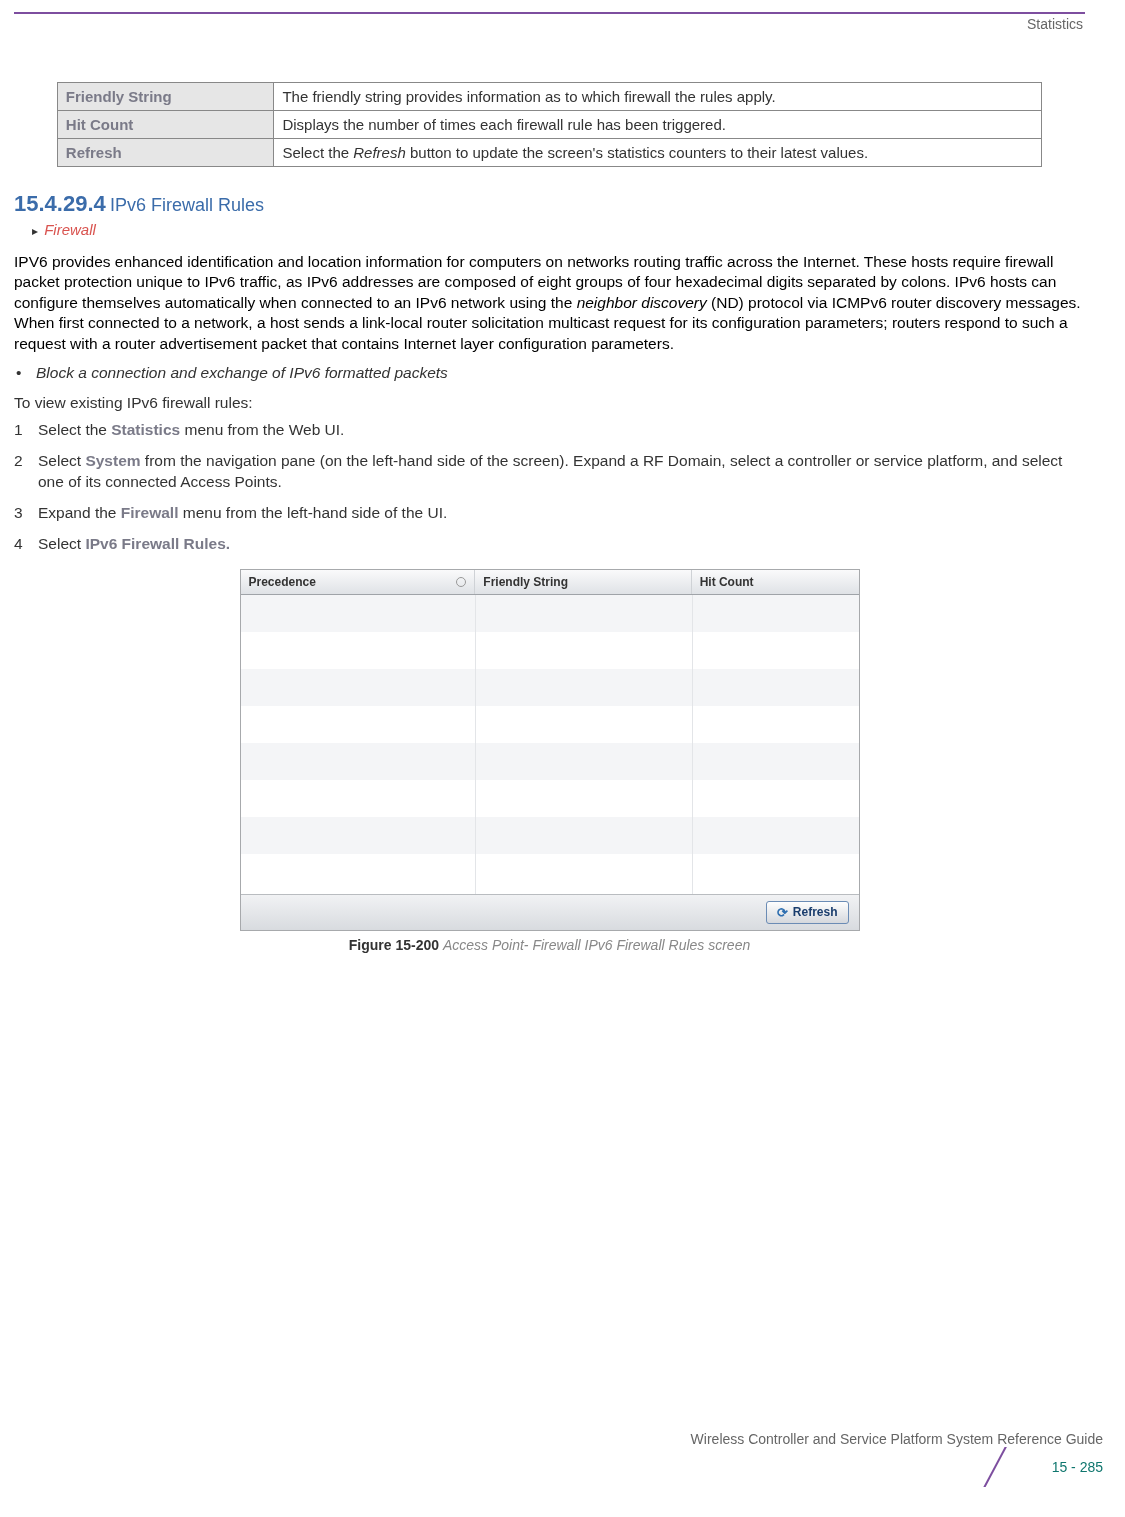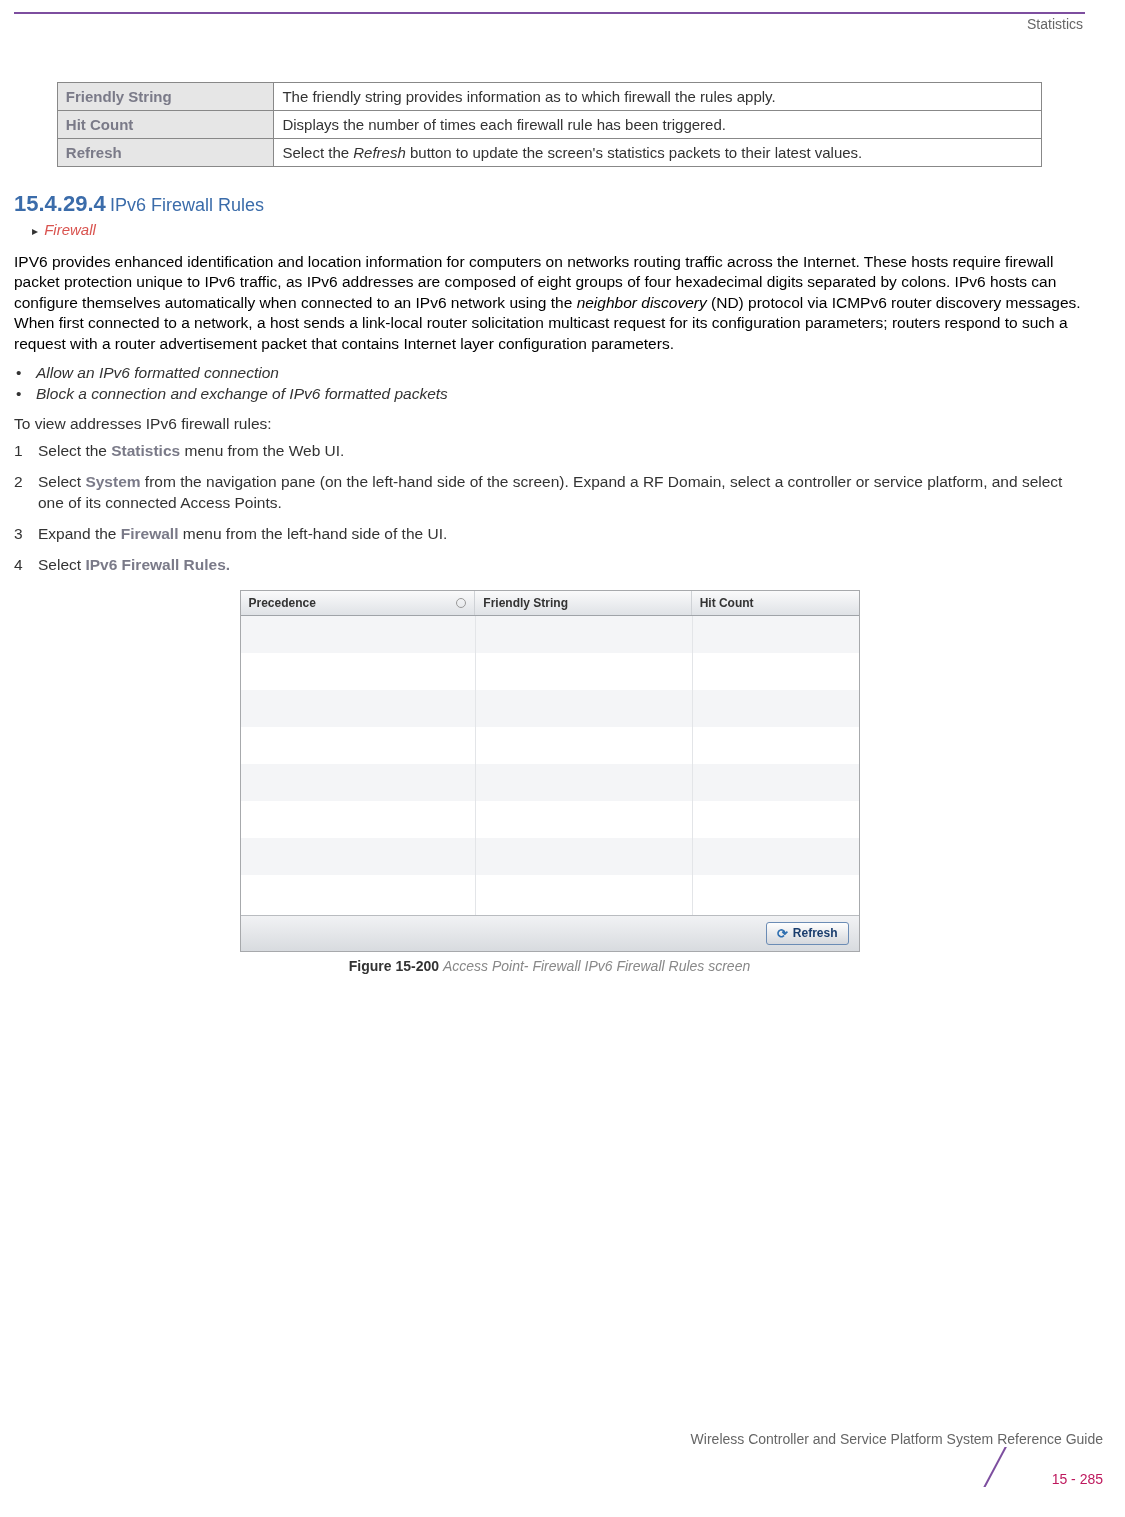--- a/index.html
+++ b/index.html
@@ -94,21 +94,21 @@
   }
   .refresh-glyph { color: #2f6fb0; font-size: 13px; }
   .fig-caption { text-align: center; font-size: 14px; margin-top: 4px; }
   .fig-caption .fig-bold { font-weight: bold; color: #333; }
   .fig-caption .fig-ital { font-style: italic; color: #888; }
   .footer {
     position: absolute; bottom: 30px; left: 14px; right: 22px;
     display: flex; align-items: flex-end; justify-content: space-between;
     font-size: 14px; color: #666; flex-direction: column;
   }
-  .footer-right { display: flex; align-items: flex-end; gap: 14px; color: #be185d; }
+  .footer-right { display: flex; align-items: center; gap: 14px; color: #0f766e; }
   .footer-slash {
     width: 58px; height: 40px; position: relative; overflow: hidden;
   }
   .footer-slash::before {
     content: ""; position: absolute; left: 50%; top: -8px; width: 2px; height: 60px;
     background: #7d4e9f; transform: rotate(28deg); transform-origin: top;
   }
 </style>
 </head>
 <body>
@@ -122,46 +122,45 @@
     <td class="term">Friendly String</td>
     <td class="desc">The friendly string provides information as to which firewall the rules apply.</td>
   </tr>
   <tr>
     <td class="term">Hit Count</td>
     <td class="desc">Displays the number of times each firewall rule has been triggered.</td>
   </tr>
   <tr>
     <td class="term">Refresh</td>
     <td class="desc">
-      <span>Select the </span><em>Refresh</em><span> button to update the screen's statistics packets to their latest values.</span>
+      <span>Select the </span><em>Refresh</em><span> button to update the screen's statistics counters to their latest values.</span>
     </td>
   </tr>
 </tbody>
   </table>
 
 <div class="section-row">
   <span class="section-num">15.4.29.4</span>
   <span> </span>
   <span class="section-title">IPv6 Firewall Rules</span>
 </div>
 
 <div class="breadcrumb">
   <span>Firewall</span>
 </div>
 
 <p class="para">
   <span>IPV6 provides enhanced identification and location information for computers on networks routing traffic across the Internet. These hosts require firewall packet protection unique to IPv6 traffic, as IPv6 addresses are composed of eight groups of four hexadecimal digits separated by colons. IPv6 hosts can configure themselves automatically when connected to an IPv6 network using the </span><em>neighbor discovery</em><span> (ND) protocol via ICMPv6 router discovery messages. When first connected to a network, a host sends a link-local router solicitation multicast request for its configuration parameters; routers respond to such a request with a router advertisement packet that contains Internet layer configuration parameters.</span>
 </p>
 
 <ul class="bullets">
-  <li>Allow an IPv6 formatted connection</li>
   <li>Block a connection and exchange of IPv6 formatted packets</li>
 </ul>
 
-<p class="lead">To view addresses IPv6 firewall rules:</p>
+<p class="lead">To view existing IPv6 firewall rules:</p>
 
 <ol class="steps">
   <li>
     <span class="num">1</span>
     <span>Select the </span><span class="strong-gray">Statistics</span><span> menu from the Web UI.</span>
   </li>
   <li>
     <span class="num">2</span>
     <span>Select </span><span class="strong-gray">System</span><span> from the navigation pane (on the left-hand side of the screen). Expand a RF Domain, select a controller or service platform, and select one of its connected Access Points.</span>
   </li>

